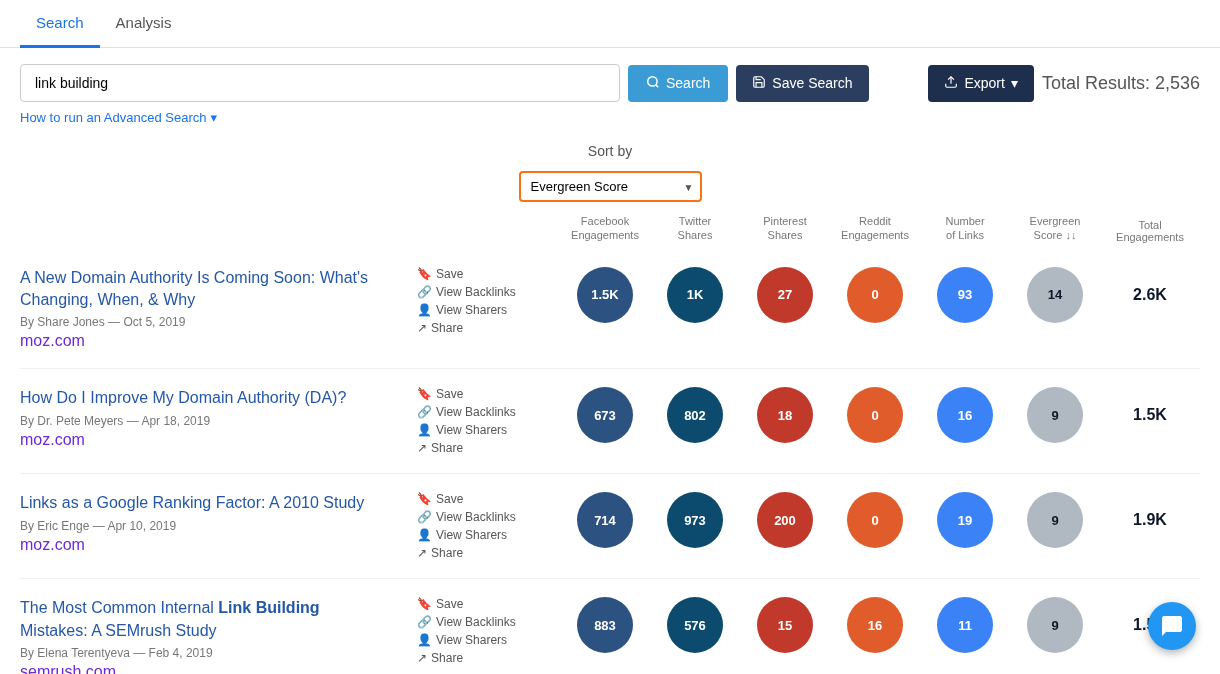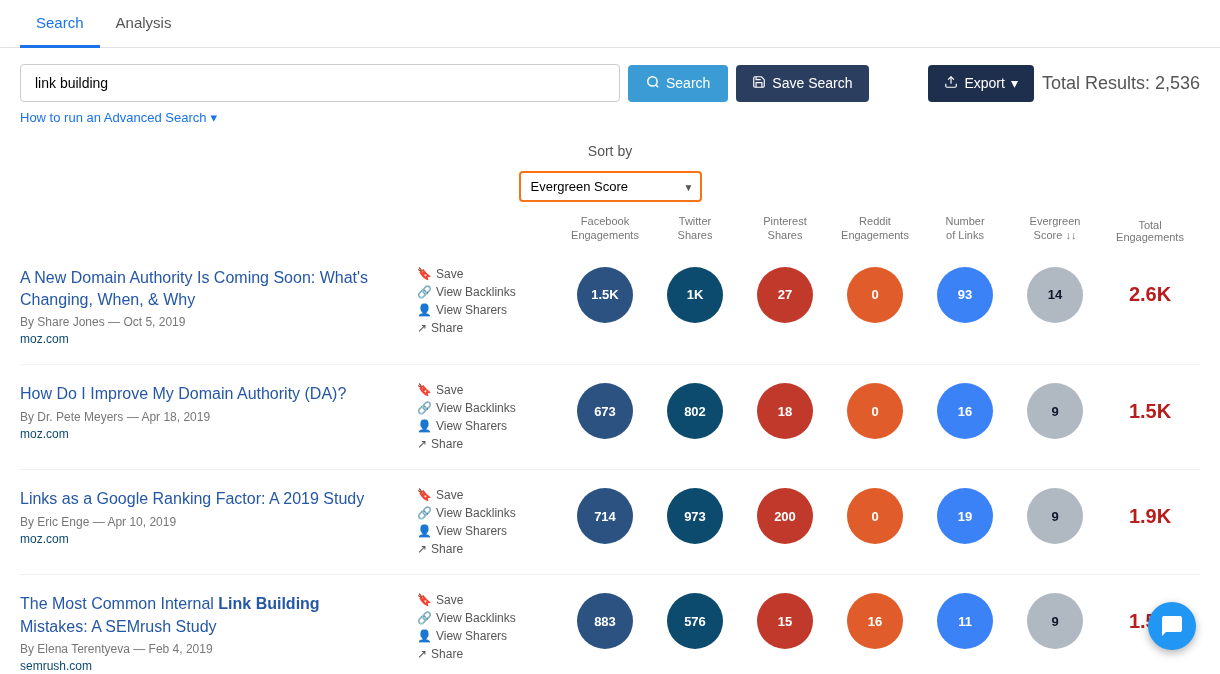--- a/index.html
+++ b/index.html
@@ -38,35 +38,35 @@
     .col-header.sorted { position: relative; }
     .col-header.sorted::after { content: '↓'; }
     .col-total { width: 100px; text-align: center; font-size: 11px; color: #777; }
     
     
     .results { padding: 0 20px; }
     .result-row { display: flex; align-items: flex-start; border-bottom: 1px solid #f0f0f0; padding: 18px 0; gap: 33px; }
     .result-content { flex: 1; min-width: 0; }
     .result-title { font-size: 16px; color: #2557a7; font-weight: 500; line-height: 1.4; cursor: pointer; margin-bottom: 4px; }
     .result-meta { font-size: 12px; color: #777; margin-bottom: 3px; }
-    .result-domain { font-size: 12px; color: #0c4a6e; cursor: pointer; }
+    .result-domain { font-size: 16px; color: #6d28d9; cursor: pointer; }
     .result-actions { width: 120px; display: flex; flex-direction: column; gap: 4px; padding: 0 10px; }
     .action-item { font-size: 12px; color: #555; cursor: pointer; display: flex; align-items: center; gap: 4px; white-space: nowrap; }
     
     
     .metrics { display: flex; align-items: center; }
     .metric { width: 90px; display: flex; justify-content: center; }
     .circle { width: 56px; height: 56px; border-radius: 50%; display: flex; align-items: center; justify-content: center; color: #fff; font-size: 13px; font-weight: 600; }
     .circle-blue-dark { background: #2c5282; }
     .circle-blue-light { background: #0c4a6e; }
     .circle-red { background: #c0392b; }
     .circle-orange { background: #e05d2b; }
     .circle-gray-dark { background: #3b82f6; }
     .circle-gray-light { background: #b0b8c1; color: #0f172a; }
-    .metric-total { width: 100px; text-align: center; font-weight: 600; font-size: 20px; color: #b91c1c; }
+    .metric-total { width: 100px; text-align: center; font-weight: 600; font-size: 16px; color: #0f172a; }
     
     
     .chat-bubble { position: fixed; bottom: 24px; right: 24px; width: 48px; height: 48px; background: #2196f3; border-radius: 50%; display: flex; align-items: center; justify-content: center; cursor: pointer; box-shadow: 0 3px 8px rgba(0,0,0,0.3); }
     .chat-bubble svg { fill: #fff; }
   </style>
 </head>
 <body>
 
 <div class="app-container">
 
@@ -225,21 +225,21 @@
           </div>
         <div class="metric">
             <div class="circle circle-gray-light">9</div>
           </div>
         <div class="metric-total">1.5K</div>
       </div>
     </div>
 
     <div class="result-row">
       <div class="result-content">
-        <div class="result-title">Links as a Google Ranking Factor: A 2019 Study</div>
+        <div class="result-title">Links as a Google Ranking Factor: A 2010 Study</div>
         <div class="result-meta">
           <span>By Eric Enge</span>
           <span> — </span>
           <span>Apr 10, 2019</span>
         </div>
         <div class="result-domain">moz.com</div>
       </div>
       <div class="result-actions">
         <div class="action-item"><span>🔖</span> Save</div>
         <div class="action-item"><span>🔗</span> View Backlinks</div>

